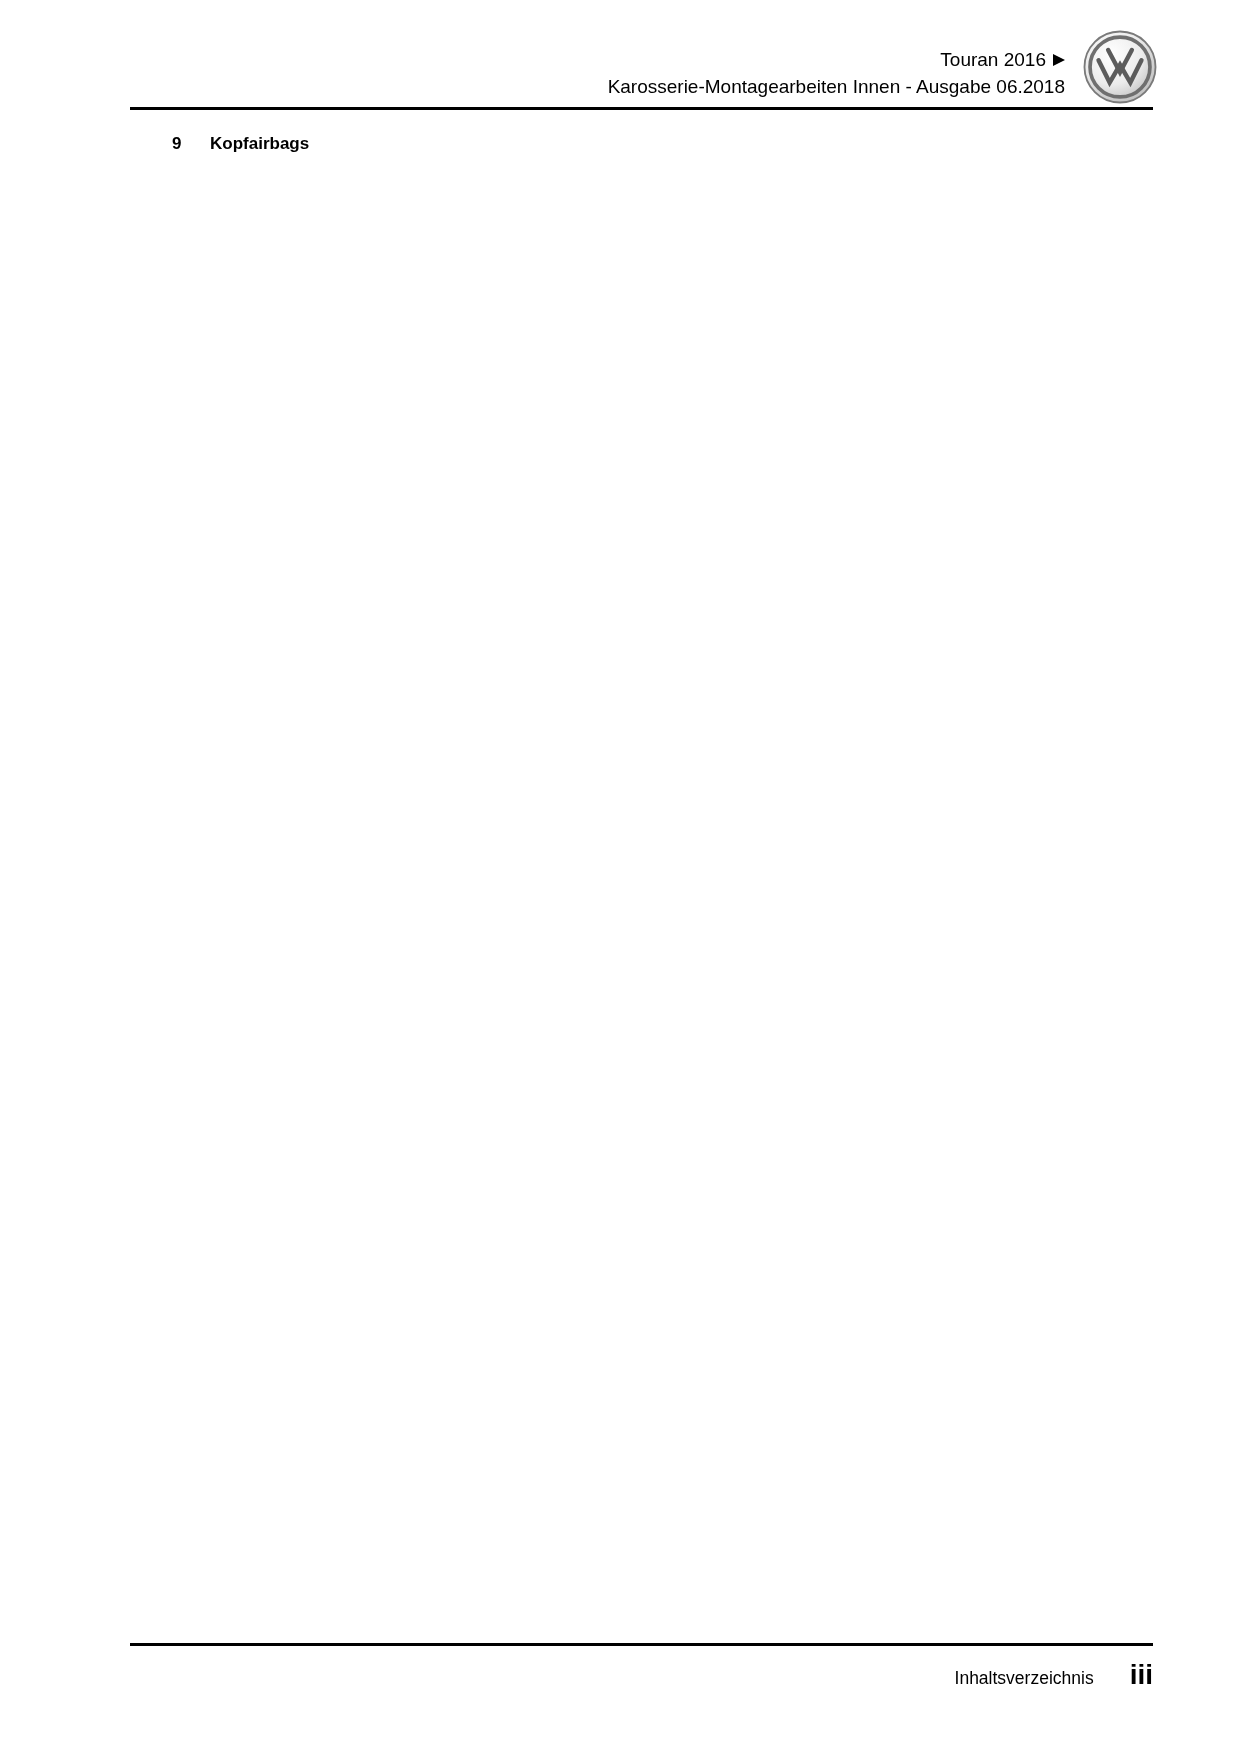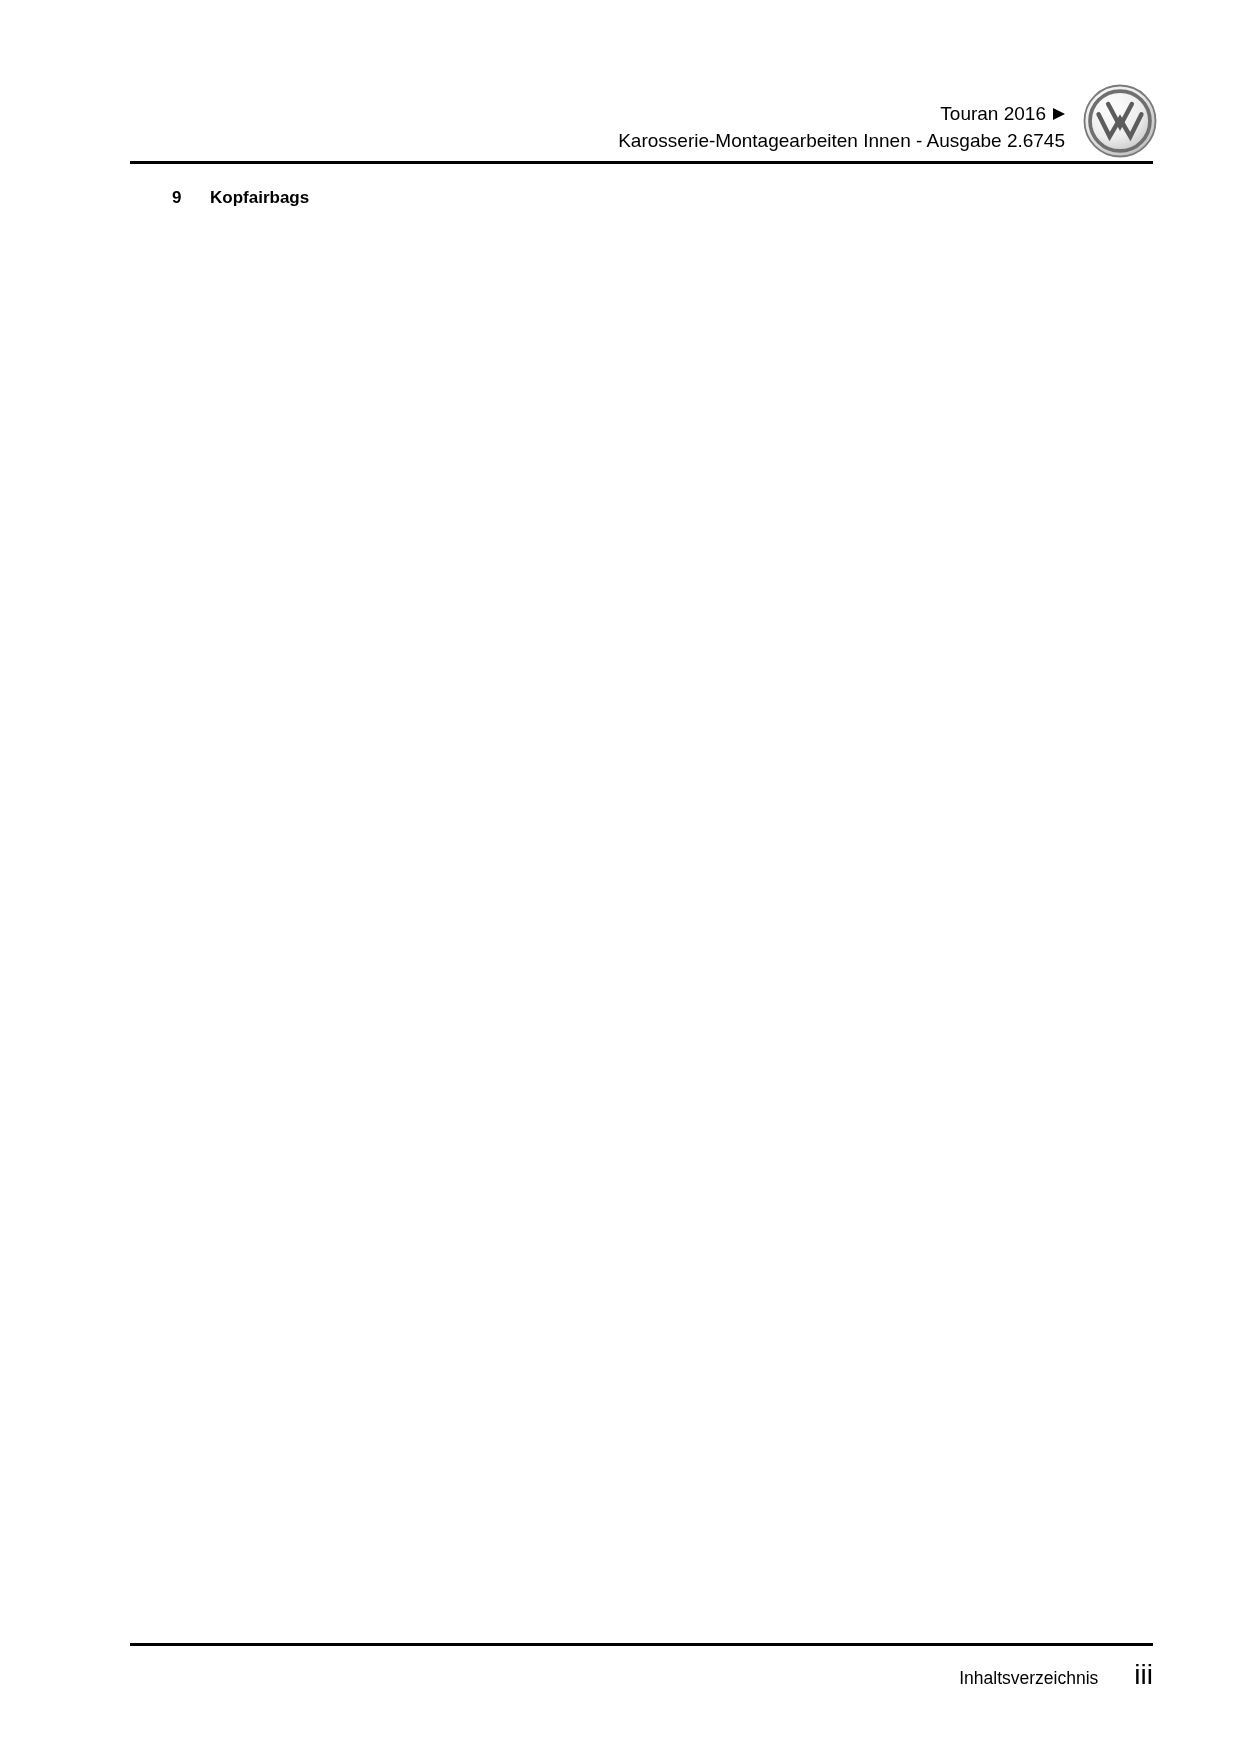--- a/index.html
+++ b/index.html
@@ -6,21 +6,21 @@
   body { font-family: "Liberation Sans", "DejaVu Sans", sans-serif; color:#000; }
   .page {
     position:relative;
     width:1240px; height:1754px;
     background:#fff;
     overflow:hidden;
   }
   .content { padding:0 87px 0 130px; }
 
   
-  .header { position:relative; margin-top:100px; }
+  .header { position:relative; margin-top:46px; }
   .header-text {
     text-align:right;
     padding-right:88px;
     font-size:19px;
     line-height:27px;
   }
   .model-line { white-space:nowrap; }
   .arrow-icon {
     display:inline-block;
     width:0; height:0;
@@ -59,32 +59,32 @@
   .footer { position:absolute; left:130px; right:87px; top:1643px; }
   .footer-rule { height:3px; background:#000; }
   .footer-line {
     display:flex;
     justify-content:flex-end;
     align-items:baseline;
     gap:36px;
     margin-top:14px;
   }
   .footer-label { font-size:17.5px; }
-  .footer-page  { font-size:28px; font-weight:normal; line-height:30px; }
+  .footer-page  { font-size:28px; font-weight:bold; line-height:30px; }
 </style>
 </head>
 <body>
 
 <div class="page">
   <div class="content">
 
     <div class="header">
       <div class="header-text">
         <div class="model-line"><span>Touran 2016</span><span class="arrow-icon"></span></div>
-        <div>Karosserie-Montagearbeiten Innen - Ausgabe 2.6745</div>
+        <div>Karosserie-Montagearbeiten Innen - Ausgabe 06.2018</div>
       </div>
       <div class="logo">
         <svg viewBox="0 0 100 100" width="74" height="74" aria-hidden="true">
           <defs>
             <radialGradient id="vwg" cx="38%" cy="32%" r="85%">
               <stop offset="0%" stop-color="#ffffff"></stop>
               <stop offset="50%" stop-color="#ececec"></stop>
               <stop offset="82%" stop-color="#c2c2c2"></stop>
               <stop offset="100%" stop-color="#8d8d8d"></stop>
             </radialGradient>

